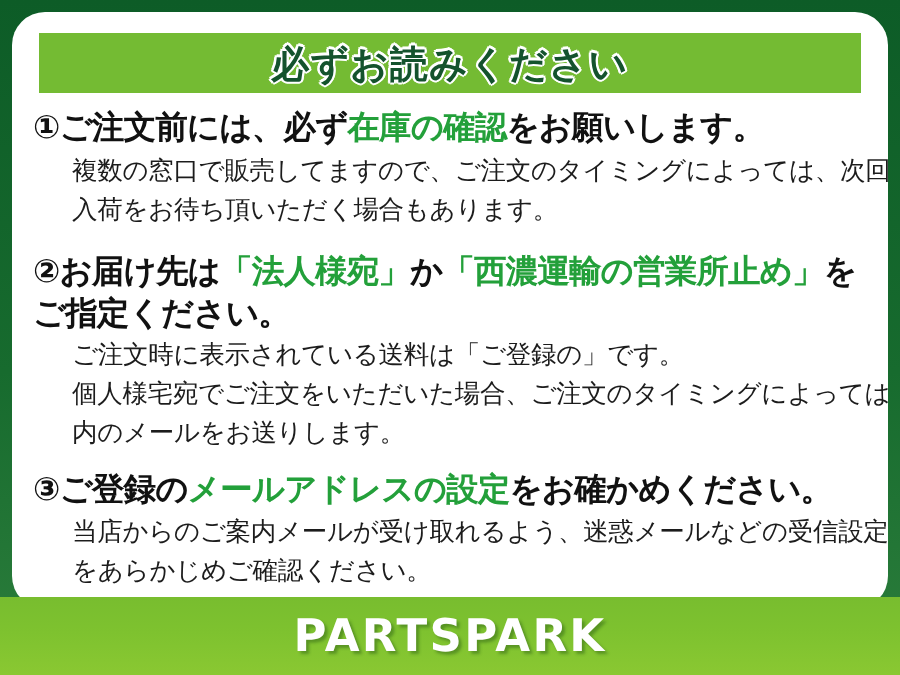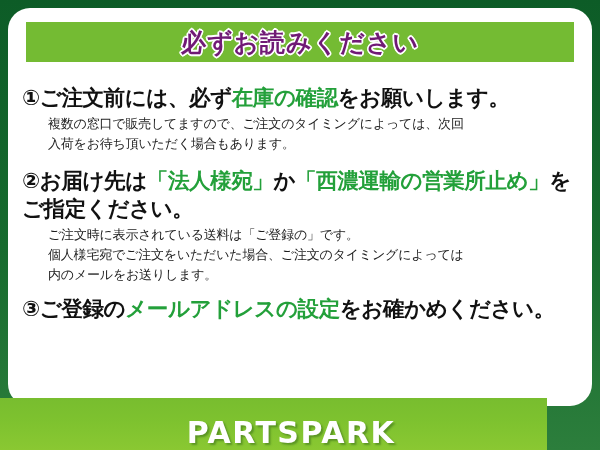--- a/index.html
+++ b/index.html
@@ -46,21 +46,21 @@
     width: 548px;
     height: 40px;
     background: #74bb33;
     display: flex;
     align-items: center;
     justify-content: center;
   }
   .title-text {
     font-size: 25px;
     font-weight: bold;
-    color: #701a75;
+    color: #14532d;
     letter-spacing: 1px;
     text-shadow:
        1.6px 0 0 #ffffff, -1.6px 0 0 #ffffff,
        0 1.6px 0 #ffffff, 0 -1.6px 0 #ffffff,
        1.2px 1.2px 0 #ffffff, -1.2px 1.2px 0 #ffffff,
        1.2px -1.2px 0 #ffffff, -1.2px -1.2px 0 #ffffff;
     white-space: nowrap;
   }
 
   
@@ -87,47 +87,46 @@
   }
   .item-heading.wrap {
     white-space: normal;
     margin-top: 14px;
   }
   .hl {
     color: #23a03a;
   }
 
   .item-body {
-    font-size: 13px;
+    font-size: 17px;
     color: #1c1c1c;
     line-height: 1.52;
     margin: 1px 0 0 0;
     padding-left: 26px;
     letter-spacing: -0.2px;
   }
   .item-body div {
     white-space: nowrap;
   }
 
-  #item-1 { margin-top: 14px; }
+  #item-1 { margin-top: 2px; }
   #item-2 { margin-top: 10px; }
   #item-3 { margin-top: 10px; }
 
   
   .footer-bar {
     position: absolute;
     left: 0;
     bottom: 0;
-    width: 512px;
+    width: 600px;
     height: 52px;
     background: linear-gradient(180deg, #78bd2f 0%, #7ec22f 45%, #8ac832 100%);
     display: flex;
-    align-items: flex-end;
+    align-items: center;
     justify-content: center;
-    padding-left: 35px;
   }
   .brand-text {
     font-size: 30px;
     font-weight: bold;
     color: #ffffff;
     letter-spacing: 1.5px;
     text-shadow: 2px 2px 2px rgba(40,90,20,0.45);
   }
 </style>
 </head>
@@ -155,20 +154,24 @@
         <p class="item-heading wrap"><span>②</span><span>お届け先は</span><span class="hl">「法人様宛」</span><span>か</span><span class="hl">「西濃運輸の営業所止め」</span><span>をご指定ください。</span></p>
         <div class="item-body">
           <div>ご注文時に表示されている送料は「ご登録の」です。</div>
           <div>個人様宅宛でご注文をいただいた場合、ご注文のタイミングによっては</div>
           <div>内のメールをお送りします。</div>
         </div>
       </div>
 
       <div class="item" id="item-3">
         <p class="item-heading"><span>③</span><span>ご登録の</span><span class="hl">メールアドレスの設定</span><span>をお確かめください。</span></p>
+        <div class="item-body">
+          <div>当店からのご案内メールが受け取れるよう、迷惑メールなどの受信設定</div>
+          <div>をあらかじめご確認ください。</div>
+        </div>
       </div>
 
     </div>
   </div>
 
   <div class="footer-bar">
     <span class="brand-text">PARTSPARK</span>
   </div>
 
 </div>

